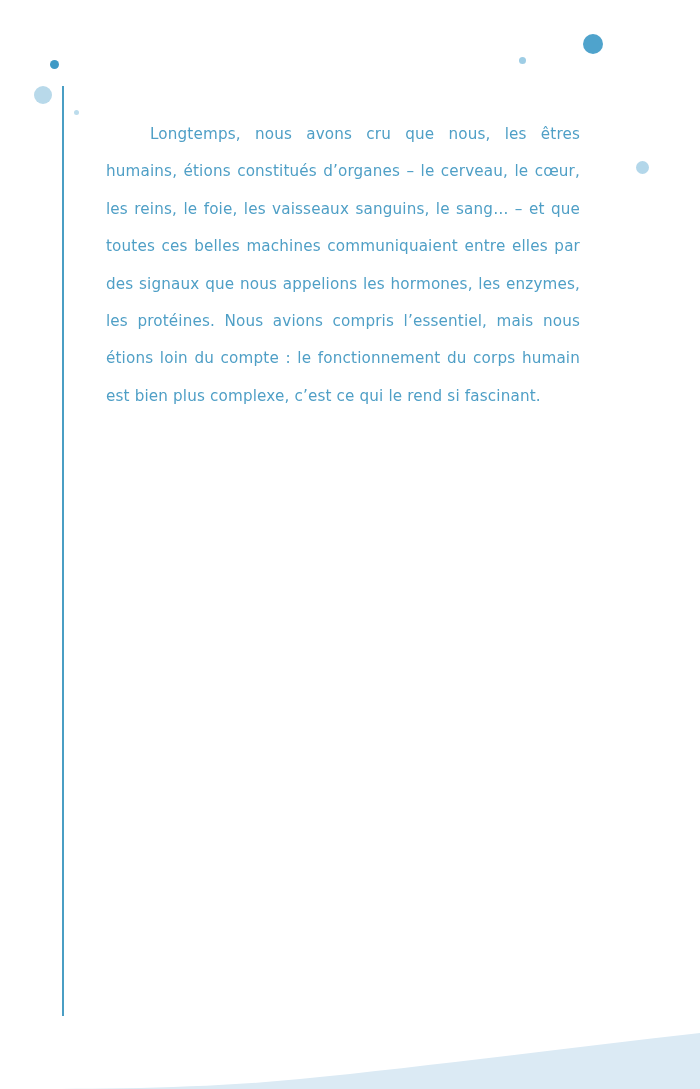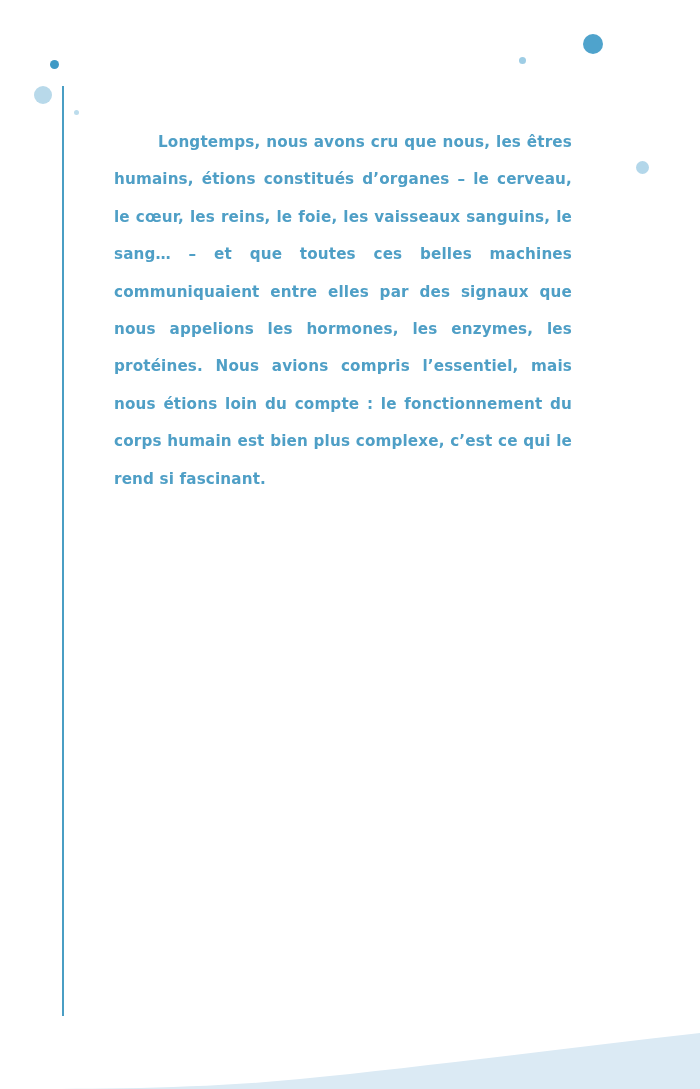--- a/index.html
+++ b/index.html
@@ -58,24 +58,23 @@
     color: #4f9fc6;
     font-family: "DejaVu Sans", sans-serif;
     font-size: 15.2px;
     line-height: 37.4px;
     text-align: justify;
     text-justify: inter-word;
     letter-spacing: 0.15px;
     font-weight: 400;
   }
   .textblock p {
-    margin: 16px;
+    margin: 8px;
     text-indent: 44px;
     text-align: justify;
-    font-weight: bold;
   }
   .textblock p:last-child {
     text-align-last: left;
   }
 </style>
 </head>
 <body>
 
 <div class="page">
 

